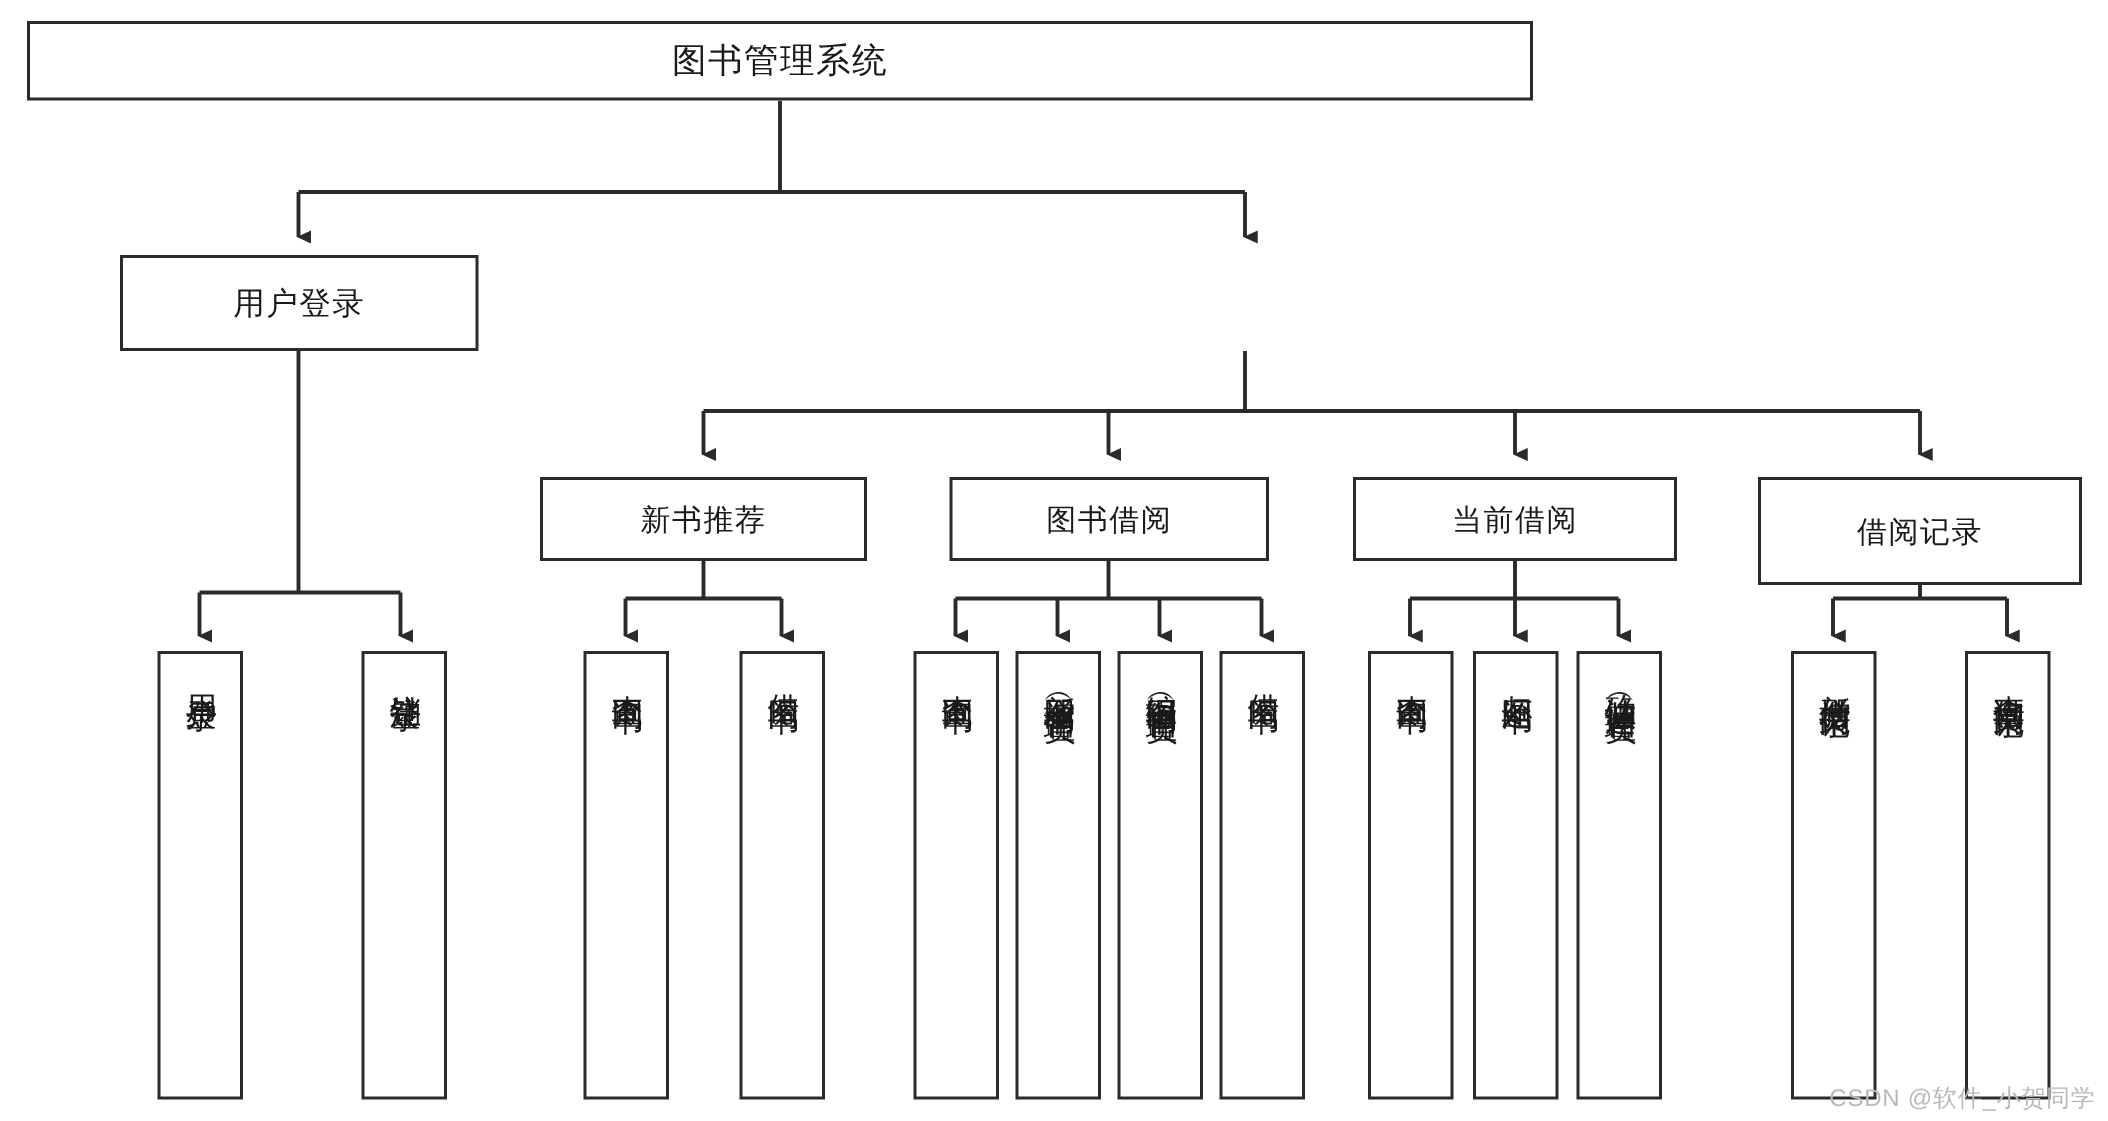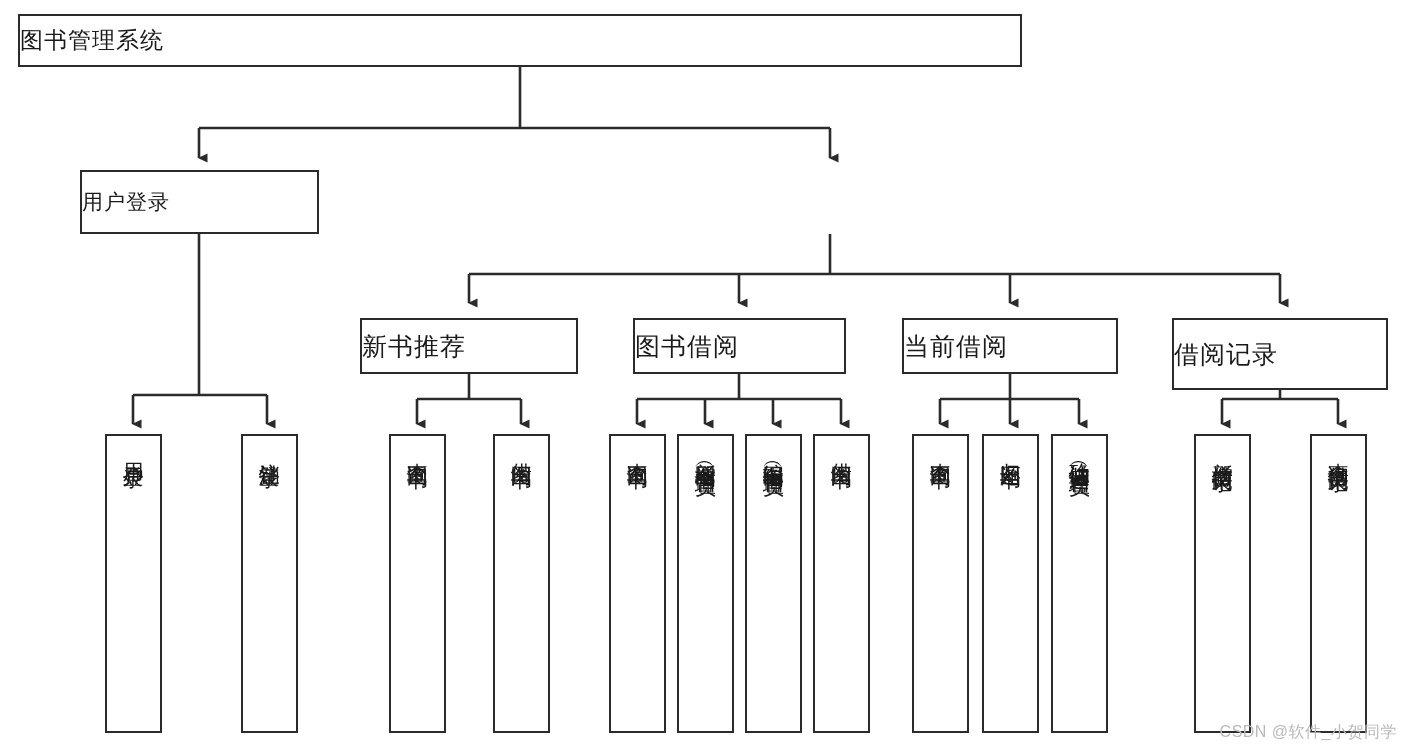--- a/index.html
+++ b/index.html
@@ -25,33 +25,34 @@
     height: 747px;
     pointer-events: none;
   }
   .node {
     position: absolute;
     box-sizing: border-box;
     background: #ffffff;
     border: 2px solid #2b2b2b;
     display: flex;
     align-items: center;
+    justify-content: center;
     text-align: center;
     color: #1a1a1a;
   }
   .node.root {
     font-size: 23px;
     letter-spacing: 1px;
   }
   .node.l2 {
     font-size: 21px;
     letter-spacing: 1px;
   }
   .node.l3 {
-    font-size: 25px;
+    font-size: 20px;
     letter-spacing: 1px;
   }
   .node.leaf {
     align-items: flex-start;
     justify-content: center;
     padding-top: 10px;
   }
   .vlabel {
     writing-mode: vertical-rl;
     text-orientation: upright;

